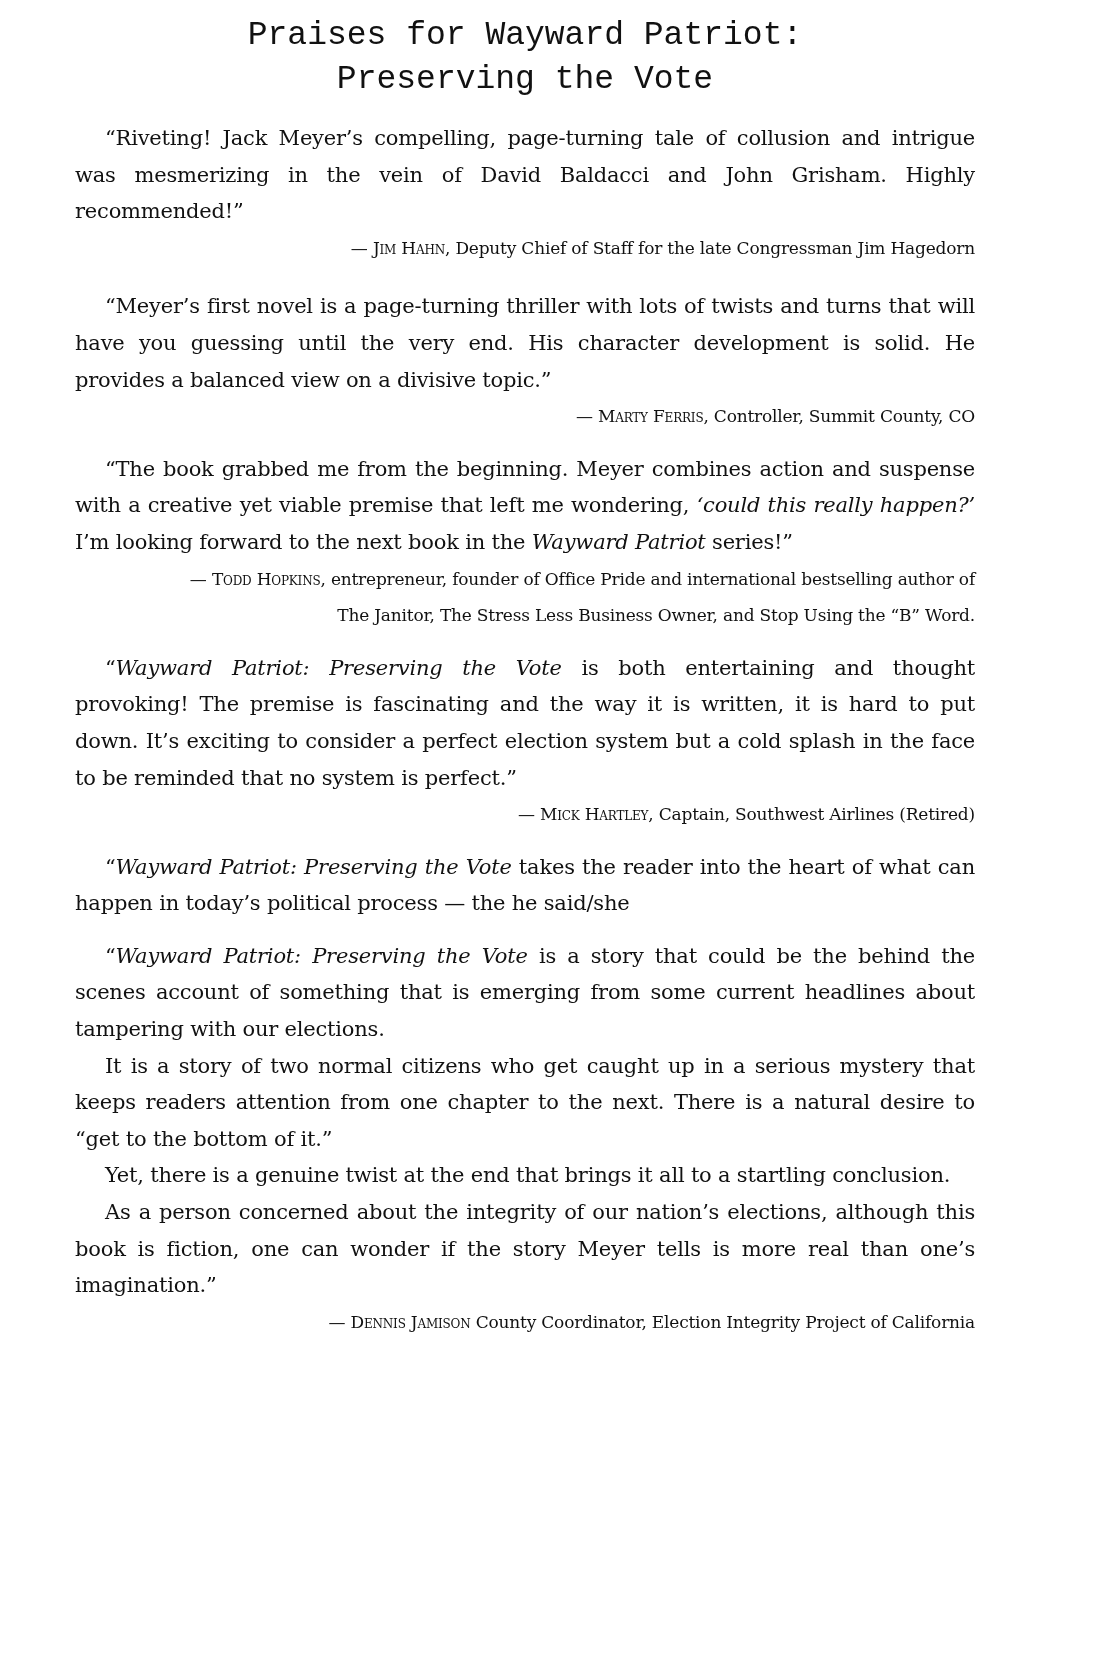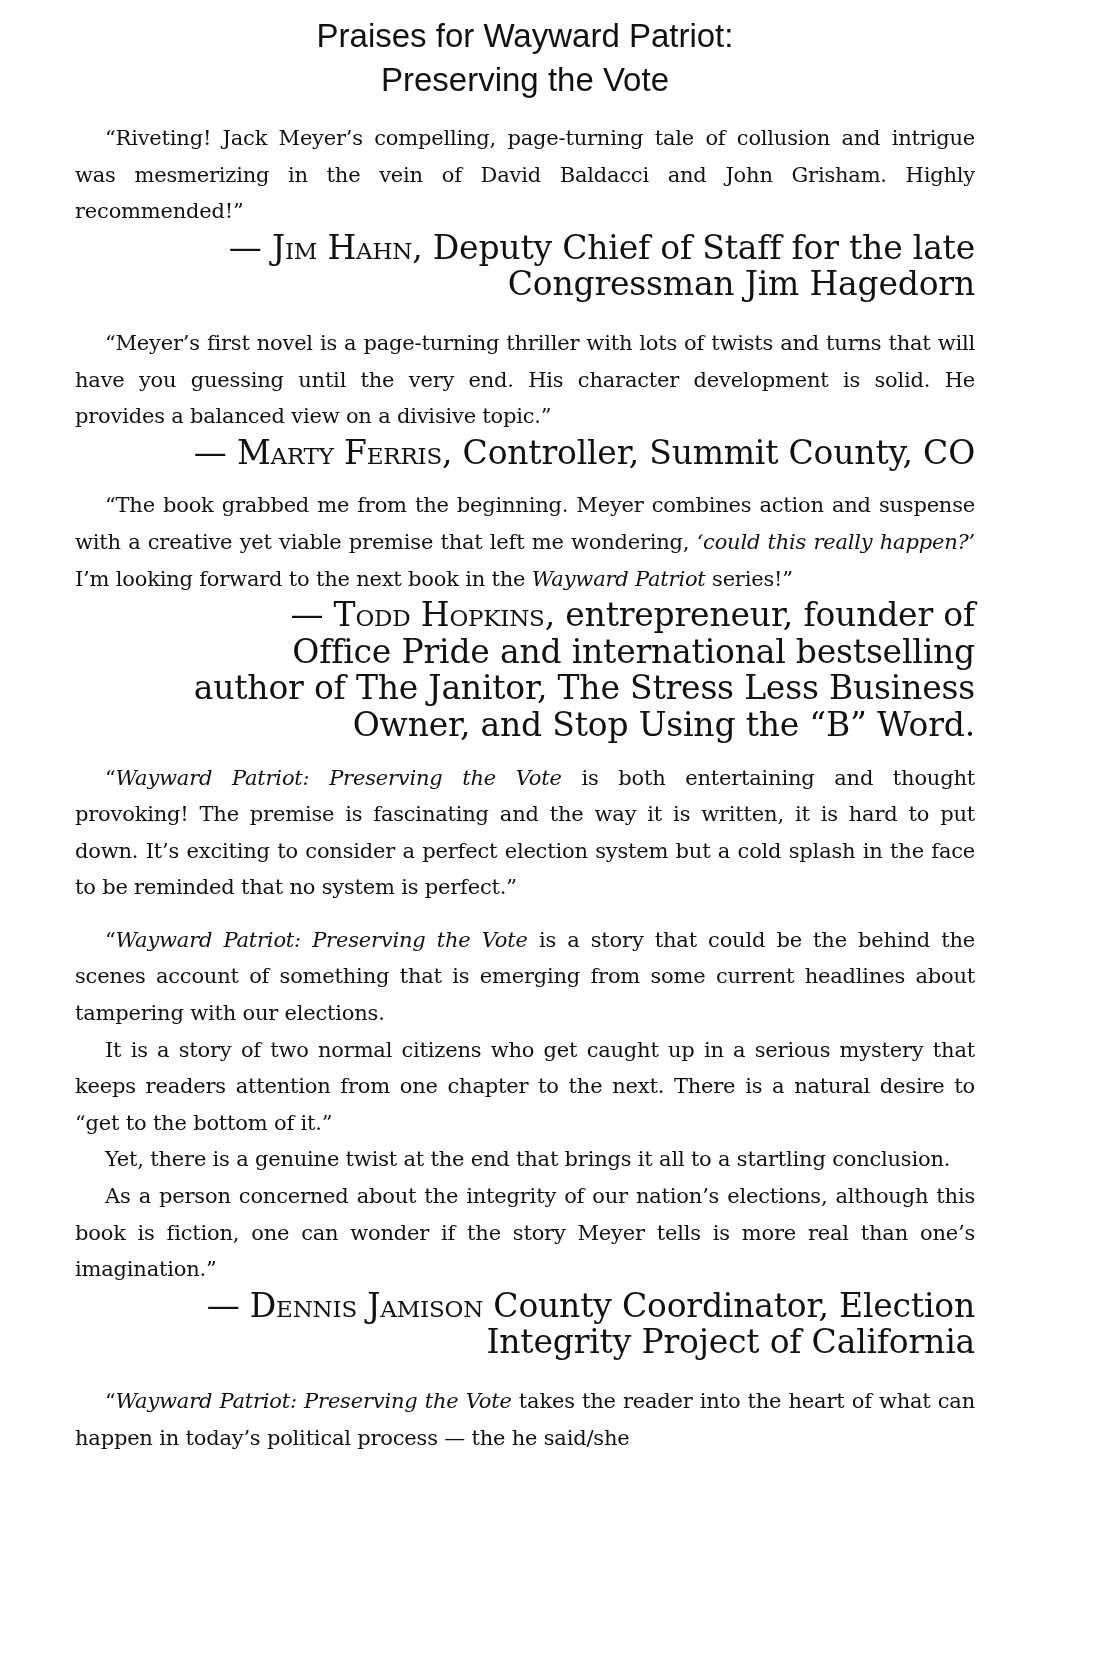--- a/index.html
+++ b/index.html
@@ -15,35 +15,35 @@
     padding: 14px 137px 0 75px;
     width: 900px;
     box-sizing: content-box;
   }
   .title {
     text-align: center;
     font-size: 33px;
     line-height: 44px;
     font-weight: normal;
     margin: 0 0 18px 0;
-    font-family: Liberation Sans, sans-serif;
+    font-family: Liberation Mono, monospace;
   }
   .title span { display: block; }
   .praise { margin: 0 0 16px 0; }
   .quote p {
     margin: 0;
     font-size: 21px;
     line-height: 36.6px;
     text-align: justify;
     text-indent: 30px;
     letter-spacing: -0.2px;
   }
   .attribution {
     margin: 0;
-    font-size: 33px;
+    font-size: 17px;
     line-height: 36.6px;
     text-align: right;
     padding-left: 110px;
     letter-spacing: -0.2px;
   }
   .attribution.wide { padding-left: 0; }
   .sc { font-variant: small-caps; }
   em { font-style: italic; }
   .gap-big { margin-bottom: 22px; }
 </style>
@@ -72,29 +72,30 @@
       <div class="praise">
         <div class="quote">
           <p><span>“The book grabbed me from the beginning. Meyer combines action and suspense with a creative yet viable premise that left me wondering, </span><em>‘could this really happen?’</em><span> I’m looking forward to the next book in the </span><em>Wayward Patriot</em><span> series!”</span></p>
         </div>
         <p class="attribution"><span>— </span><span class="sc">Todd Hopkins</span><span>, entrepreneur, founder of Office Pride and international bestselling author of The Janitor, The Stress Less Business Owner, and Stop Using the “B” Word.</span></p>
       </div>
       <div class="praise">
         <div class="quote">
           <p><span>“</span><em>Wayward Patriot: Preserving the Vote</em><span> is both entertaining and thought provoking! The premise is fascinating and the way it is written, it is hard to put down. It’s exciting to consider a perfect election system but a cold splash in the face to be reminded that no system is perfect.”</span></p>
         </div>
+        <p class="attribution wide"><span>— </span><span class="sc">Mick Hartley</span><span>, Captain, Southwest Airlines (Retired)</span></p>
+      </div>
+      <div class="praise">
+        <div class="quote">
+          <p><span>“</span><em>Wayward Patriot: Preserving the Vote</em><span> takes the reader into the heart of what can happen in today’s political process — the he said/she</span></p>
+        </div>
       </div>
       <div class="praise gap-big">
         <div class="quote">
           <p><span>“</span><em>Wayward Patriot: Preserving the Vote</em><span> is a story that could be the behind the scenes account of something that is emerging from some current headlines about tampering with our elections.</span></p>
           <p><span>It is a story of two normal citizens who get caught up in a serious mystery that keeps readers attention from one chapter to the next. There is a natural desire to “get to the bottom of it.”</span></p>
           <p><span>Yet, there is a genuine twist at the end that brings it all to a startling conclusion.</span></p>
           <p><span>As a person concerned about the integrity of our nation’s elections, although this book is fiction, one can wonder if the story Meyer tells is more real than one’s imagination.”</span></p>
         </div>
         <p class="attribution wide"><span>— </span><span class="sc">Dennis Jamison</span><span> County Coordinator,  Election Integrity Project of California</span></p>
       </div>
-      <div class="praise">
-        <div class="quote">
-          <p><span>“</span><em>Wayward Patriot: Preserving the Vote</em><span> takes the reader into the heart of what can happen in today’s political process — the he said/she</span></p>
-        </div>
-      </div>
     </div>
 </div>
 
 </body></html>

